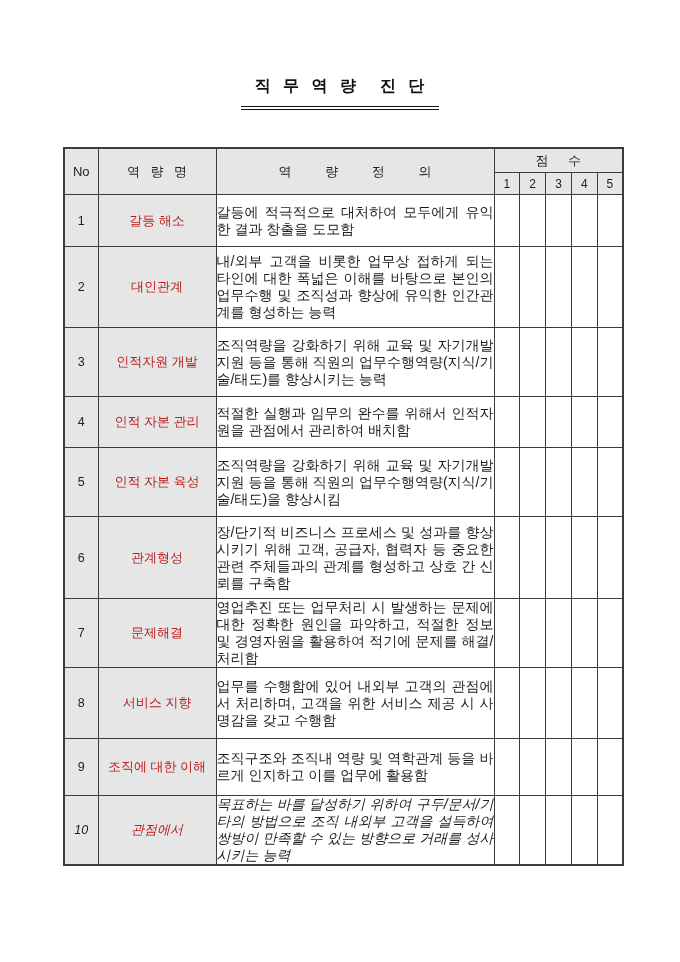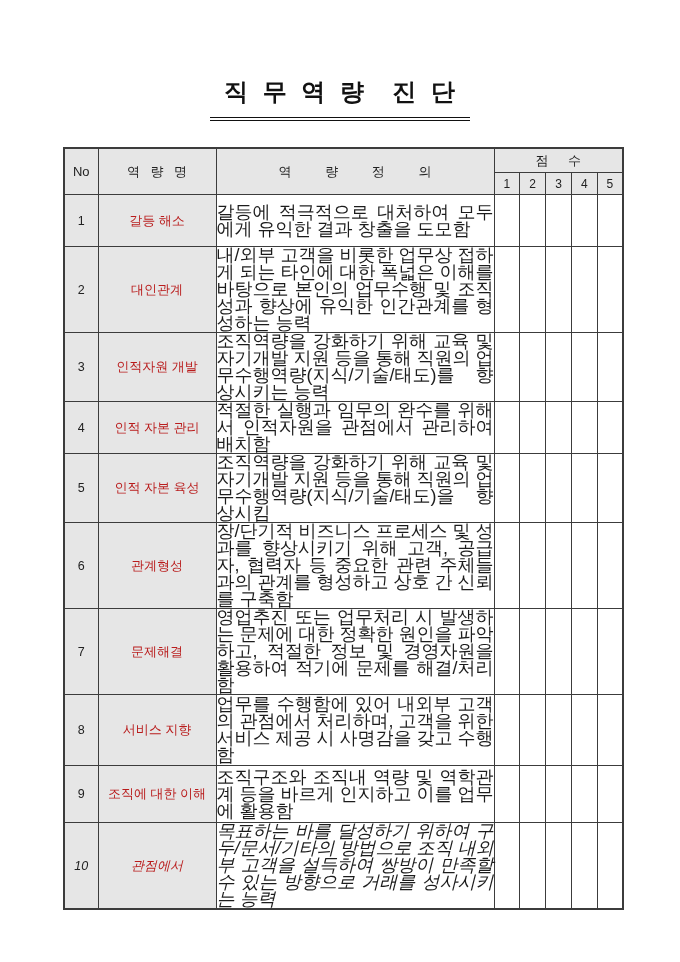--- a/index.html
+++ b/index.html
@@ -7,21 +7,21 @@
     width:680px; height:962px; overflow:hidden;
     font-family:"Liberation Sans","DejaVu Sans",sans-serif;
     color:#1c1c1c;
   }
   .sheet { position:relative; width:680px; height:962px; background:#fff; }
 
   
   .title-wrap { position:absolute; top:76px; left:0; width:100%; text-align:center; }
   .doc-title {
     display:inline-block;
-    font-size:24px; font-weight:bold; color:#111;
+    font-size:16px; font-weight:bold; color:#111;
     white-space:pre; word-spacing:6px; letter-spacing:1px;
     border-bottom:4px double #111;
     padding:0 14px 9px 14px;
   }
 
   
   table.assess {
     position:absolute; top:147px; left:63px;
     width:559px; border-collapse:collapse; table-layout:fixed;
     border:2px solid #3c3c3c;
@@ -48,21 +48,21 @@
 
   tbody td { vertical-align:middle; }
   .c-no {
     background:#e6e6e6; text-align:center; font-size:12.5px; color:#222;
   }
   .c-name {
     background:#e6e6e6; text-align:center; font-size:13px; color:#b91c1c;
     white-space:pre-line; padding:0 2px;
   }
   .c-def {
-    background:#fff; font-size:18px; line-height:17px; color:#1c1c1c;
+    background:#fff; font-size:14px; line-height:17px; color:#1c1c1c;
     padding:7px 8px; text-align:justify; word-break:break-all;
     vertical-align:middle;
   }
   .c-score { background:#fff; }
   .s-first { border-left:2px solid #3c3c3c; }
 
   
   tbody tr:nth-child(1)  td { height:51px; }
   tbody tr:nth-child(2)  td { height:80px; }
   tbody tr:nth-child(3)  td { height:68px; }

